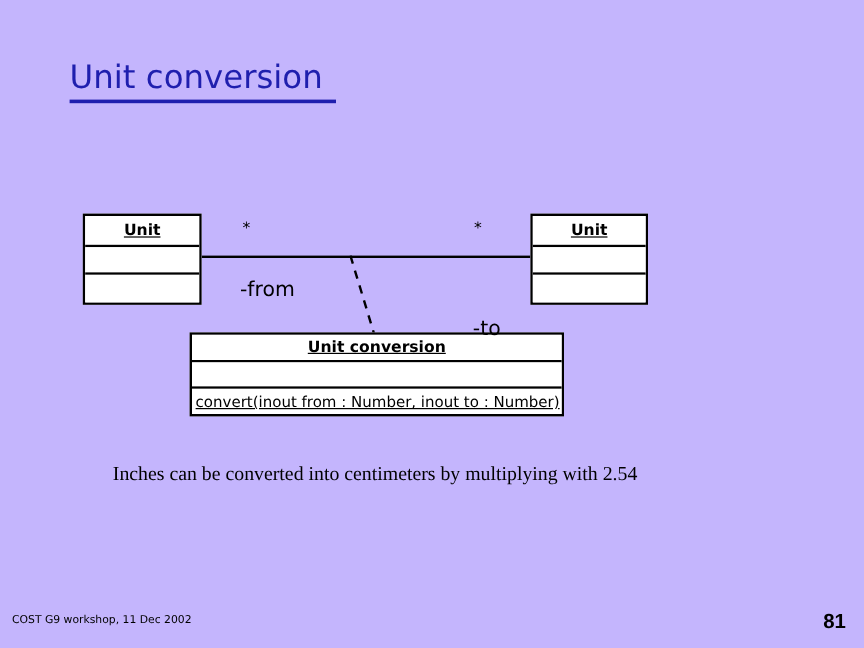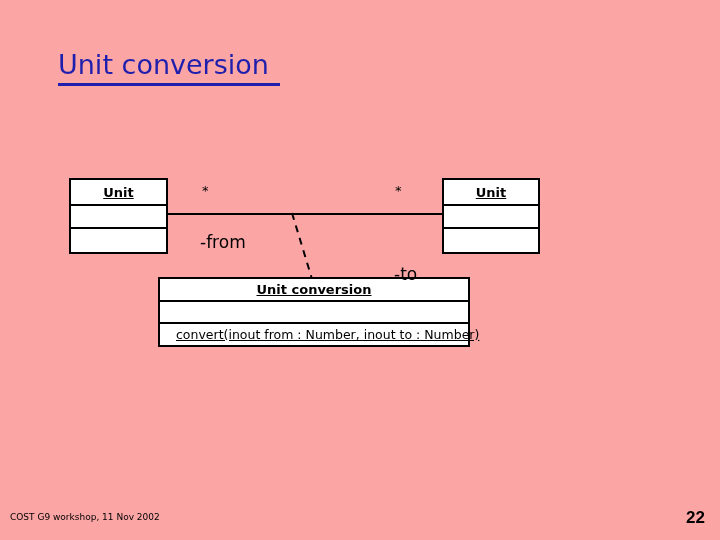--- a/index.html
+++ b/index.html
@@ -10,21 +10,21 @@
     width: 720px;
     height: 540px;
     background: #ffffff;
     font-family: "Liberation Sans", sans-serif;
     overflow: hidden;
   }
   #slide {
     position: relative;
     width: 720px;
     height: 540px;
-    background: #fca5a5;
+    background: #c4b5fd;
   }
 
   
   #slide-title {
     position: absolute;
     left: 58px;
     top: 50px;
     font-family: "DejaVu Sans", sans-serif;
     font-size: 27px;
     font-weight: 400;
@@ -75,21 +75,21 @@
   }
   .uml-attrs {
     border-bottom: 2px solid #000000;
   }
   .uml-ops {
     font-family: "DejaVu Sans", sans-serif;
     font-size: 12px;
     color: #000000;
     display: flex;
     align-items: center;
-    padding-left: 16px;
+    padding-left: 3px;
     white-space: nowrap;
   }
 
   
   #class-unit-from {
     left: 69px;
     top: 178px;
     width: 99px;
     height: 76px;
   }
@@ -221,18 +221,19 @@
     </div>
 
     <div class="assoc-label" id="mult-from">*</div>
     <div class="assoc-label" id="mult-to">*</div>
     <div class="assoc-label" id="role-from">-from</div>
     <div class="assoc-label" id="role-to">-to</div>
 
   </div>
 
   <div id="body-text">
+    <div class="line">Inches can be converted into centimeters by multiplying with 2.54</div>
   </div>
 
-  <div id="footer-text">COST G9 workshop, 11  Nov 2002</div>
-  <div id="page-number">22</div>
+  <div id="footer-text">COST G9 workshop, 11  Dec 2002</div>
+  <div id="page-number">81</div>
 
 </div>
 
 </body></html>

